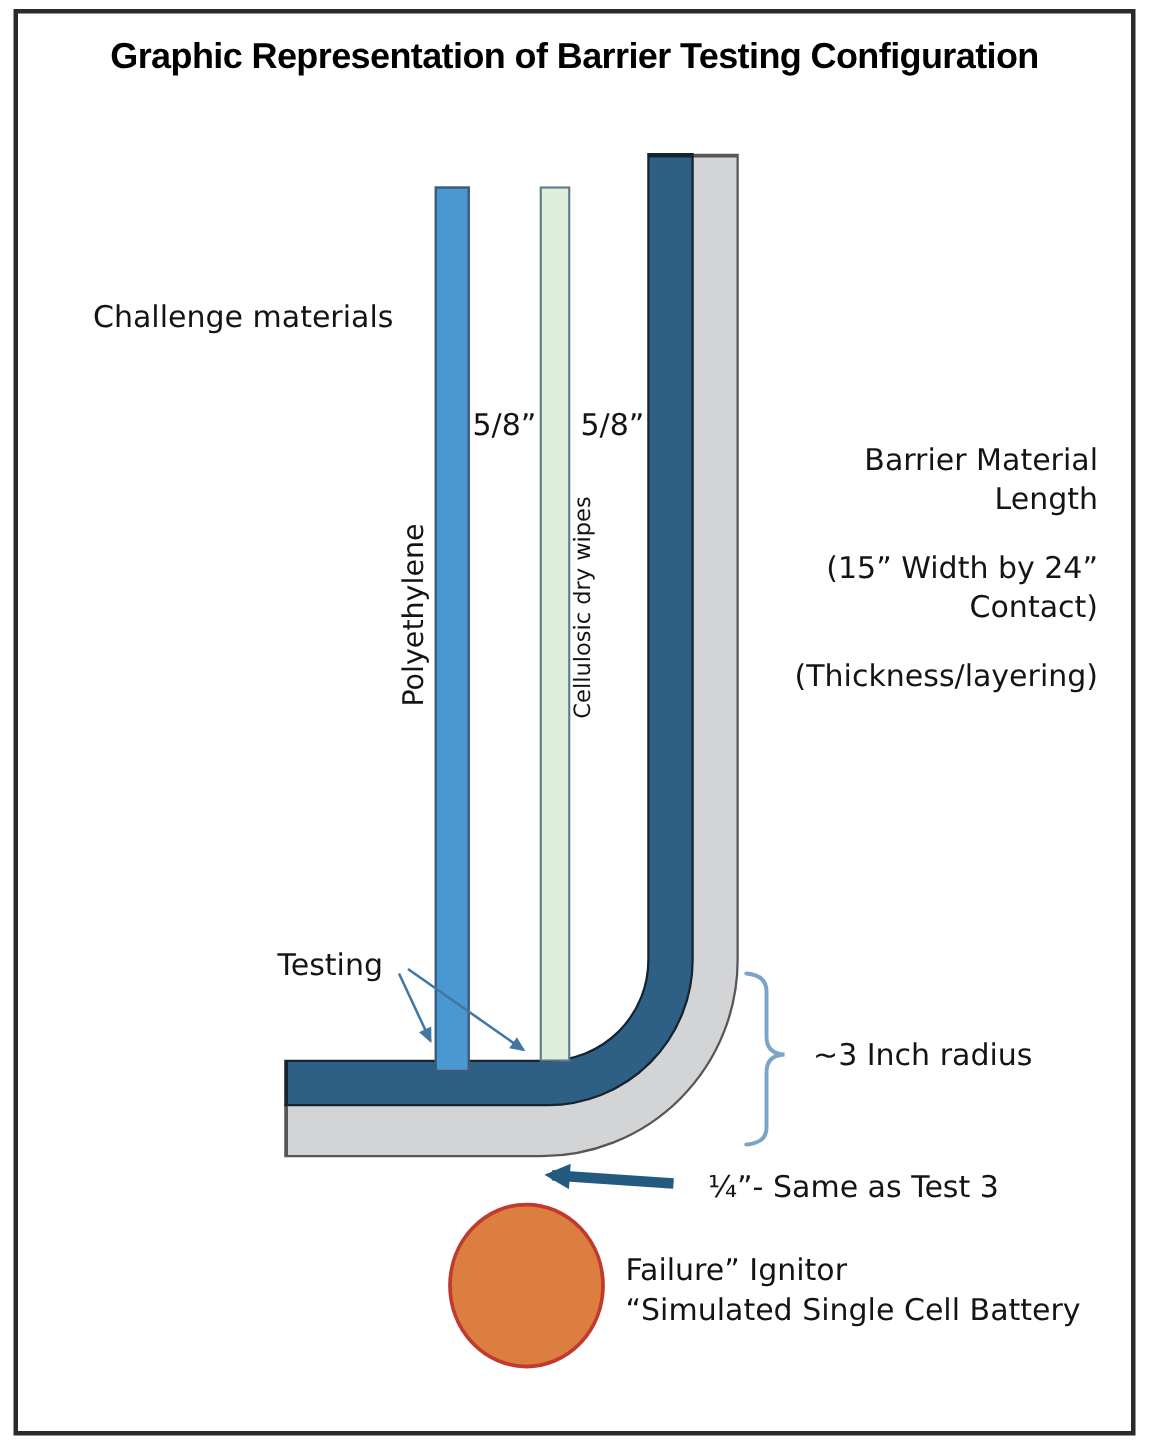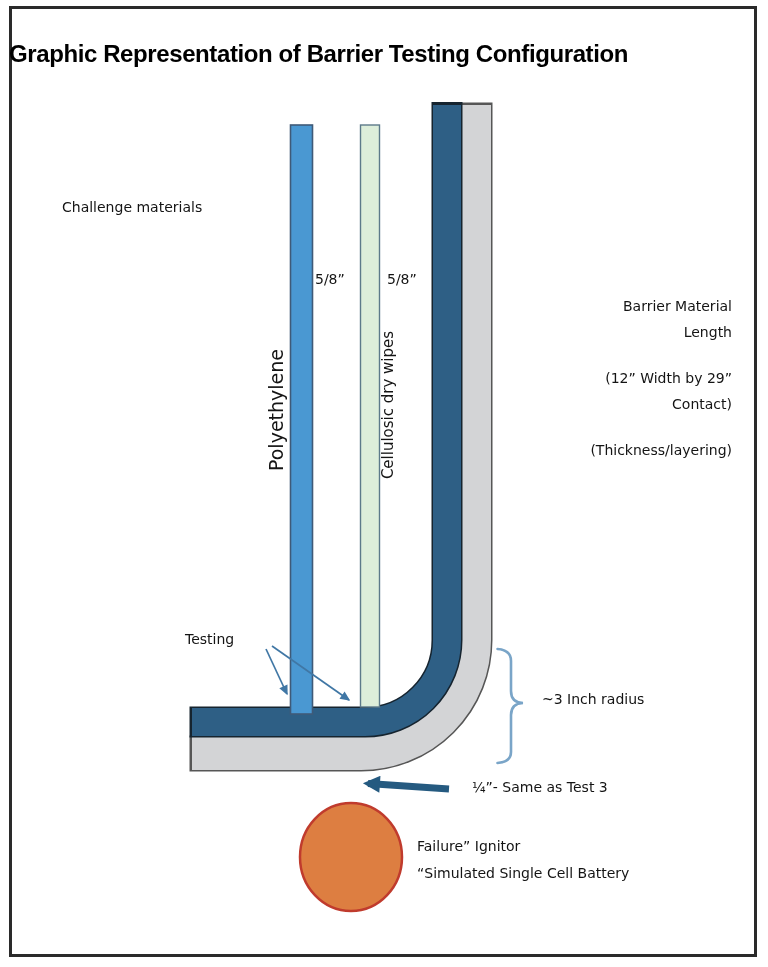--- a/index.html
+++ b/index.html
@@ -7,32 +7,32 @@
     position:relative;width:768px;height:967px;background:#ffffff;
     font-family:"DejaVu Sans",sans-serif;color:#141414;overflow:hidden;
   }
   #frame{
     position:absolute;left:9px;top:6px;width:748px;height:951px;
     border:3px solid #2a2a2a;box-sizing:border-box;background:#fff;
   }
   #diagram-svg{position:absolute;left:0;top:0;}
   .lbl{position:absolute;white-space:nowrap;line-height:1.25;}
   #title{
-    position:absolute;left:9px;top:40px;width:748px;text-align:left;
+    position:absolute;left:9px;top:24px;width:748px;text-align:center;
     font-family:"Liberation Sans",sans-serif;font-weight:bold;
     font-size:24px;letter-spacing:-0.4px;color:#000;
   }
   .vert{
     position:absolute;transform:translate(-50%,-50%) rotate(-90deg);
     white-space:nowrap;
   }
   .centerblock{position:absolute;text-align:right;}
   .centerblock .line{line-height:26px;}
   .pgap{height:20px;}
-  .sz18{font-size:14px;}
+  .sz18{font-size:20px;}
 </style>
 </head>
 <body>
 
 <div id="canvas">
 
   <div id="frame"></div>
 
   <div id="title">Graphic Representation of Barrier Testing Configuration</div>
 
@@ -72,21 +72,21 @@
   <div class="lbl sz18" style="left:387px;top:271px;">5/8”</div>
 
   <div class="vert" style="left:276px;top:410px;font-size:19px;">Polyethylene</div>
 
   <div class="vert" style="left:388px;top:405px;font-size:15px;">Cellulosic dry wipes</div>
 
   <div class="centerblock sz18" style="left:502px;top:293px;width:230px;">
     <div class="line">Barrier Material</div>
     <div class="line">Length</div>
     <div class="pgap"></div>
-    <div class="line">(12” Width by 29”</div>
+    <div class="line">(15” Width by 24”</div>
     <div class="line">Contact)</div>
     <div class="pgap"></div>
     <div class="line">(Thickness/layering)</div>
   </div>
 
   <div class="lbl sz18" style="left:185px;top:631px;">Testing</div>
 
   <div class="lbl sz18" style="left:542px;top:691px;">~3 Inch radius</div>
 
   <div class="lbl sz18" style="left:472px;top:779px;">¼”- Same as Test 3</div>

